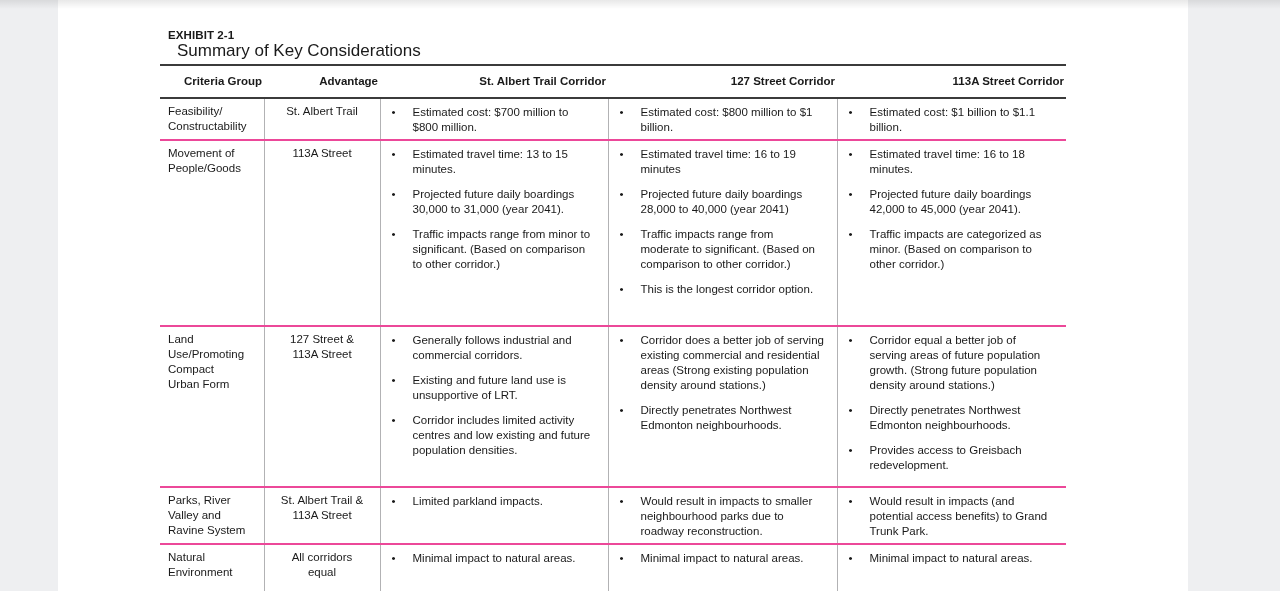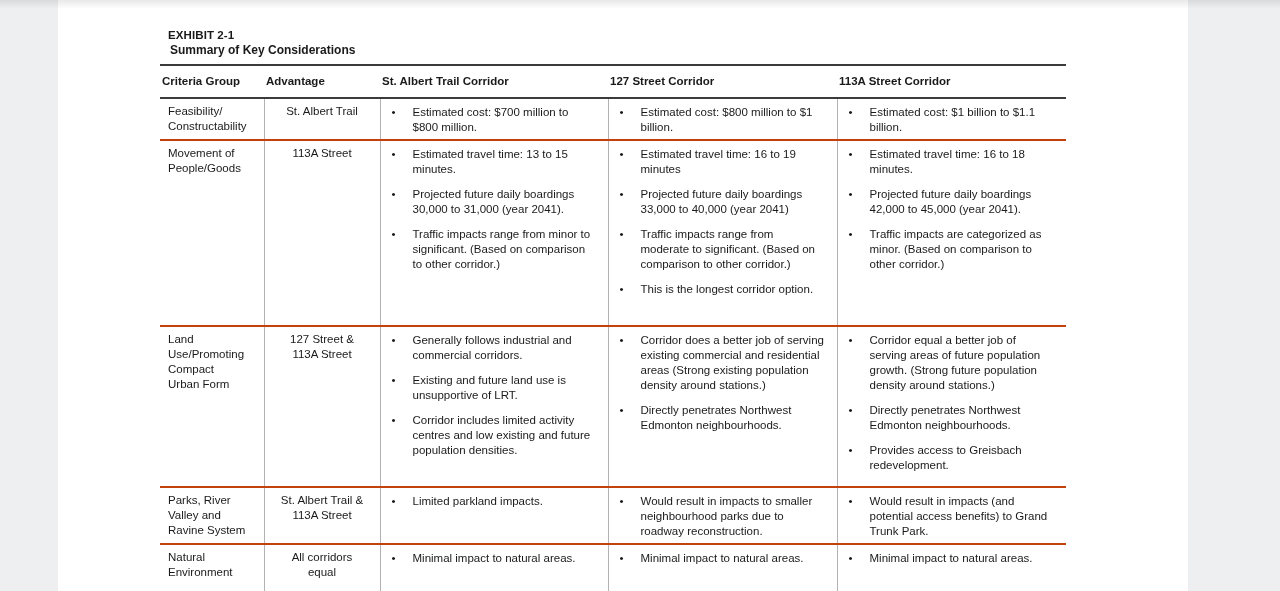--- a/index.html
+++ b/index.html
@@ -47,44 +47,43 @@
     width: 906px;
   }
   .exhibit-label {
     font-size: 11.5px;
     line-height: 15px;
     font-weight: bold;
     margin-left: 8px;
     letter-spacing: 0.1px;
   }
   .exhibit-title {
-    font-size: 12px;
+    font-size: 17px;
     line-height: 15px;
-    margin-left: 10px;
+    margin-left: 17px;
     margin-bottom: 6px;
-    font-weight: bold;
   }
   table.considerations {
     border-collapse: collapse;
     table-layout: fixed;
     width: 906px;
     font-size: 11.5px;
     line-height: 15px;
   }
   table.considerations th {
     border-top: 2px solid #3b3b3b;
     border-bottom: 2px solid #3b3b3b;
     font-weight: bold;
-    text-align: left;
+    text-align: right;
     height: 24px;
     vertical-align: middle;
     padding: 8px 2px;
   }
   table.considerations td {
-    border-bottom: 2px solid #c2410c;
+    border-bottom: 2px solid #ec4899;
     vertical-align: top;
     margin-top: 30px;
   }
   table.considerations tbody td + td {
     border-left: 1px solid #b2b2b4;
   }
   td.crit {
     padding: 5px 4px 4px 8px;
     white-space: pre-line;
   }
@@ -185,21 +184,21 @@
                 <span class="btext">Traffic impacts range from minor to significant. (Based on comparison to other corridor.)</span>
               </div>
             </td>
             <td class="bul">
               <div class="bullet-item">
                 <span class="dot">•</span>
                 <span class="btext">Estimated travel time: 16 to 19 minutes</span>
               </div>
               <div class="bullet-item">
                 <span class="dot">•</span>
-                <span class="btext">Projected future daily boardings 33,000 to 40,000 (year 2041)</span>
+                <span class="btext">Projected future daily boardings 28,000 to 40,000 (year 2041)</span>
               </div>
               <div class="bullet-item">
                 <span class="dot">•</span>
                 <span class="btext">Traffic impacts range from moderate to significant. (Based on comparison to other corridor.)</span>
               </div>
               <div class="bullet-item">
                 <span class="dot">•</span>
                 <span class="btext">This is the longest corridor option.</span>
               </div>
             </td>

